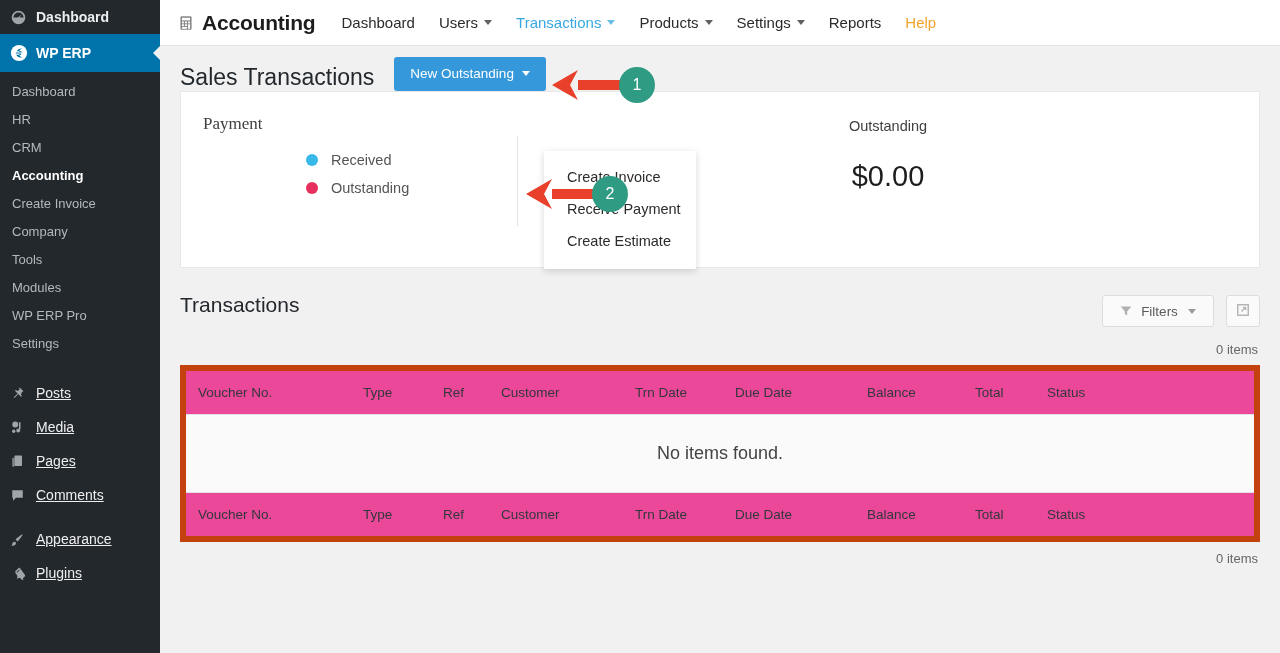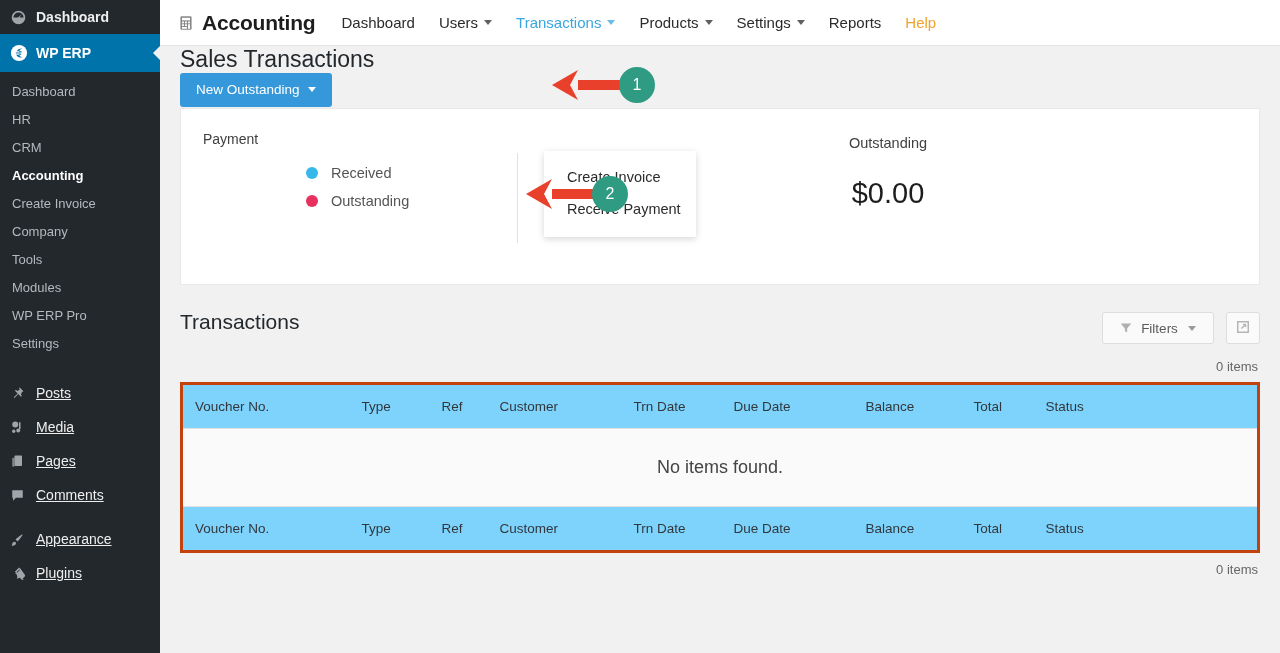--- a/index.html
+++ b/index.html
@@ -89,23 +89,22 @@
     width: 0; height: 0;
     border-left: 4px solid transparent;
     border-right: 4px solid transparent;
     border-top: 5px solid currentColor;
     opacity: .75;
   }
 
   .content { padding: 0 20px; position: relative; }
 
   .page-head {
-    display: flex; align-items: flex-start;
-    height: 62px;
-    flex-direction: column;
+    display: flex; align-items: flex-end;
+    height: 45px;
   }
   .page-title {
     font-size: 23px; color: #23282d; font-weight: normal;
     margin-right: 20px;
   }
   .btn-primary {
     position: relative;
     background: #3498db; color: #fff;
     border: none; border-radius: 3px;
     font-size: 13.5px; font-family: inherit;
@@ -139,21 +138,21 @@
 
   
   .card {
     background: #ffffff;
     border: 1px solid #e8e8e8;
     height: 177px;
     position: relative;
     display: flex;
   }
   .card-left { flex: 0 0 336px; position: relative; padding: 22px 0 0 22px; }
-  .card-left .lab { font-size: 14px; color: #404040; }
+  .card-left .lab { font-size: 17px; color: #404040; font-family: Liberation Serif, serif; }
   .legend { margin-top: 18px; padding-left: 103px; }
   .legend-row {
     display: flex; align-items: center;
     margin-bottom: 12px;
   }
   .dot { width: 12px; height: 12px; border-radius: 50%; margin-right: 13px; }
   .legend-row .t { font-size: 14.5px; color: #555; }
   .vdiv {
     position: absolute; left: 336px; top: 44px;
     width: 1px; height: 90px; background: #e2e2e2;
@@ -194,22 +193,22 @@
     margin-left: 12px;
     display: inline-flex; align-items: center; justify-content: center;
     cursor: pointer;
   }
   .items-count {
     text-align: right; font-size: 13px; color: #666;
     padding: 0 2px 8px 0;
   }
   table.tx {
     width: 100%; border-collapse: collapse;
-    background: #7dd3fc;
-    border: 3px solid #c2410c;
+    background: #ec4899;
+    border: 6px solid #c2410c;
   }
   table.tx th {
     text-align: left; font-weight: normal;
     font-size: 13.5px; color: #32373c;
     padding: 14px 0 14px 0;
     border-bottom: 1px solid #e1e1e1;
   }
   table.tx tfoot th { border-bottom: none; border-top: 1px solid #e1e1e1; }
   table.tx th:first-child { padding-left: 12px; }
   table.tx td.empty {
@@ -467,20 +466,21 @@
             <th>Status</th>
           </tr>
         </tfoot>
       </table>
 
       <div class="items-count bottom">0 items</div>
 
       <div class="dropdown">
         <a class="item">Create Invoice</a>
         <a class="item">Receive Payment</a>
+        <a class="item">Create Estimate</a>
       </div>
 
     </div>
 
     <div class="anno">
       <svg width="1120" height="653" style="position:absolute;left:0;top:0">
 
         <g>
           <rect x="418" y="80" width="52" height="10" fill="#e8402a"></rect>
           <path d="M418 70 L392 85 L418 100 L410 85 Z" fill="#e8402a"></path>

